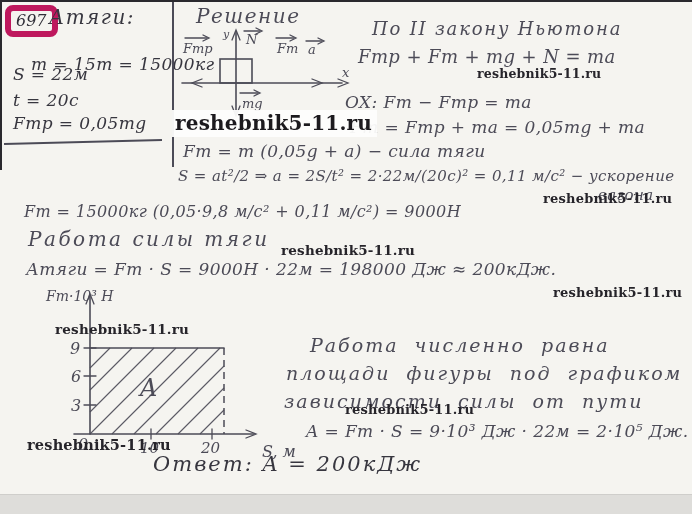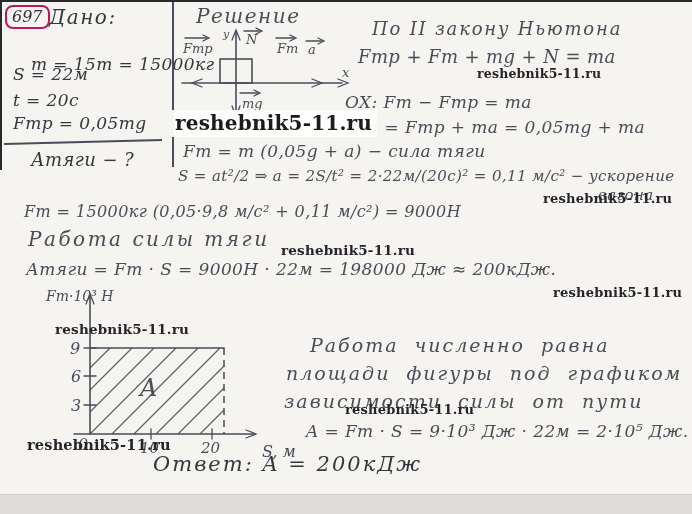--- a/index.html
+++ b/index.html
@@ -12,21 +12,21 @@
   .edge-left { position:absolute; left:0; top:0; width:2px; height:170px; background:#2a292e; }
   .bottom-band { position:absolute; left:0; top:494px; width:692px; height:20px; background:#deddda; border-top:1px solid #cfcecb; }
 
   .hw {
     position:absolute; font-style:italic; color:#4c4b57;
     white-space:nowrap; letter-spacing:0.4px;
     font-family:"DejaVu Serif", serif;
   }
   .hw-dark { color:#37363f; }
   .num-box {
-    position:absolute; border:2px solid #be185d; border-radius:8px;
+    position:absolute; border:6px solid #be185d; border-radius:8px;
     padding:0 5px 1px 5px; font-style:italic; color:#302f38;
     font-family:"DejaVu Serif", serif; white-space:nowrap;
   }
   .sep-line { position:absolute; left:4px; top:141px; width:158px; border-top:2px solid #4c4b57; transform:rotate(-1.5deg); }
   .vline { position:absolute; left:172px; top:2px; height:165px; border-left:2px solid #4c4b57; }
 
   .wm {
     position:absolute; font-family:"DejaVu Serif", serif; font-weight:700;
     color:#26242a; white-space:nowrap; letter-spacing:0.2px;
   }
@@ -42,27 +42,26 @@
 </head>
 <body>
 
 <div class="page">
 
   <div class="edge-top"></div>
   <div class="edge-left"></div>
   <div class="bottom-band"></div>
 
   <div class="num-box" style="left:5px; top:5px; font-size:16px;">697</div>
-  <div class="hw hw-dark" style="left:49px; top:5px; font-size:20px; letter-spacing:1.5px;">Дано:</div>
+  <div class="hw hw-dark" style="left:49px; top:5px; font-size:20px; letter-spacing:1.5px;">Атяги:</div>
   <div class="hw hw-dark" style="left:10px; top:54px; font-size:17px;margin-left:21px;">m = 15т = 15000кг</div>
   <div class="hw hw-dark" style="left:13px; top:64px; font-size:17px;">S = 22м</div>
   <div class="hw hw-dark" style="left:13px; top:90px; font-size:17px;text-align:right;">t = 20с</div>
   <div class="hw hw-dark" style="left:13px; top:113px; font-size:17px;">Fтр = 0,05mg</div>
   <div class="sep-line"></div>
-  <div class="hw hw-dark" style="left:31px; top:149px; font-size:18px;">Атяги − ?</div>
   <div class="vline"></div>
 
   <div class="hw" style="left:196px; top:4px; font-size:20px; letter-spacing:1.5px;">Решение</div>
 
   <svg style="left:180px; top:26px;" width="172" height="94" viewBox="0 0 172 94">
     <line class="stroke" x1="2" y1="57" x2="162" y2="57"></line>
     <path class="thin" d="M158,53 L168,57 L158,61"></path>
     <path class="thin" d="M22,53 L12,57 L22,61"></path>
     <path class="thin" d="M132,53 L142,57 L132,61"></path>
     <rect class="stroke" x="40" y="33" width="32" height="24"></rect>

